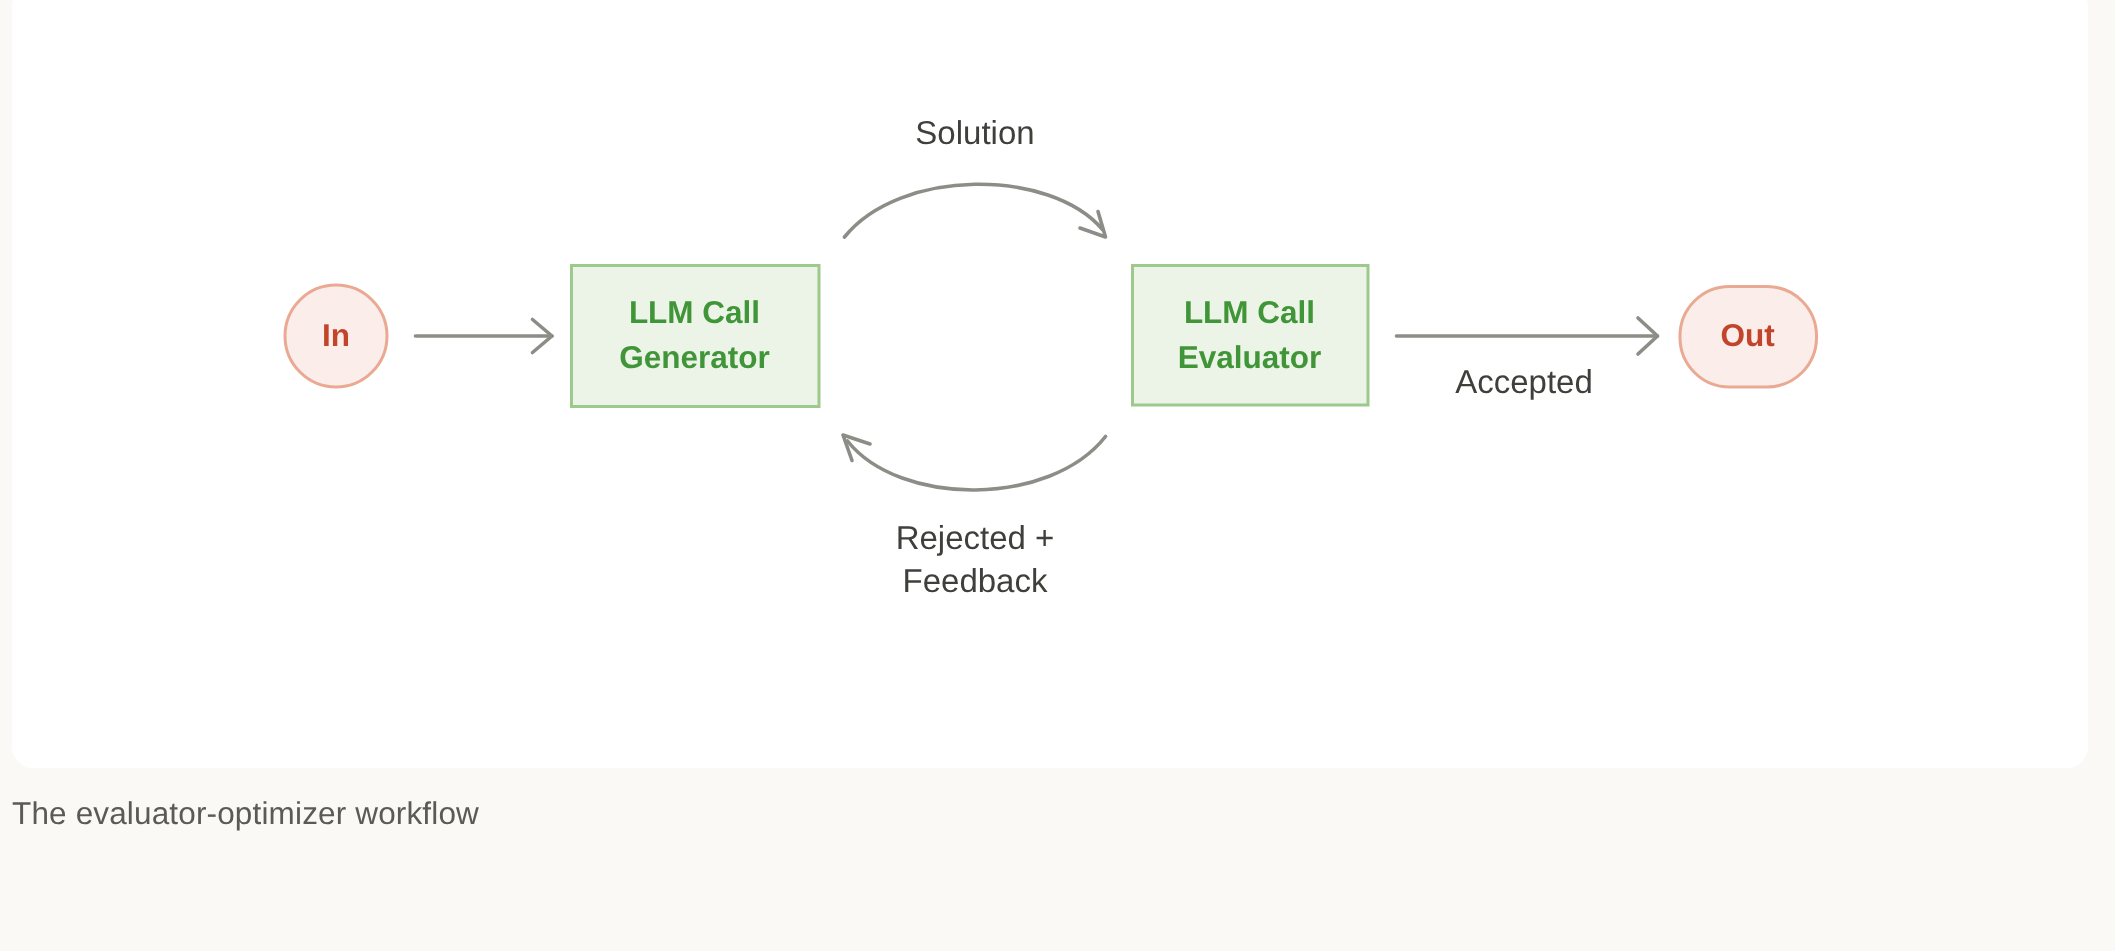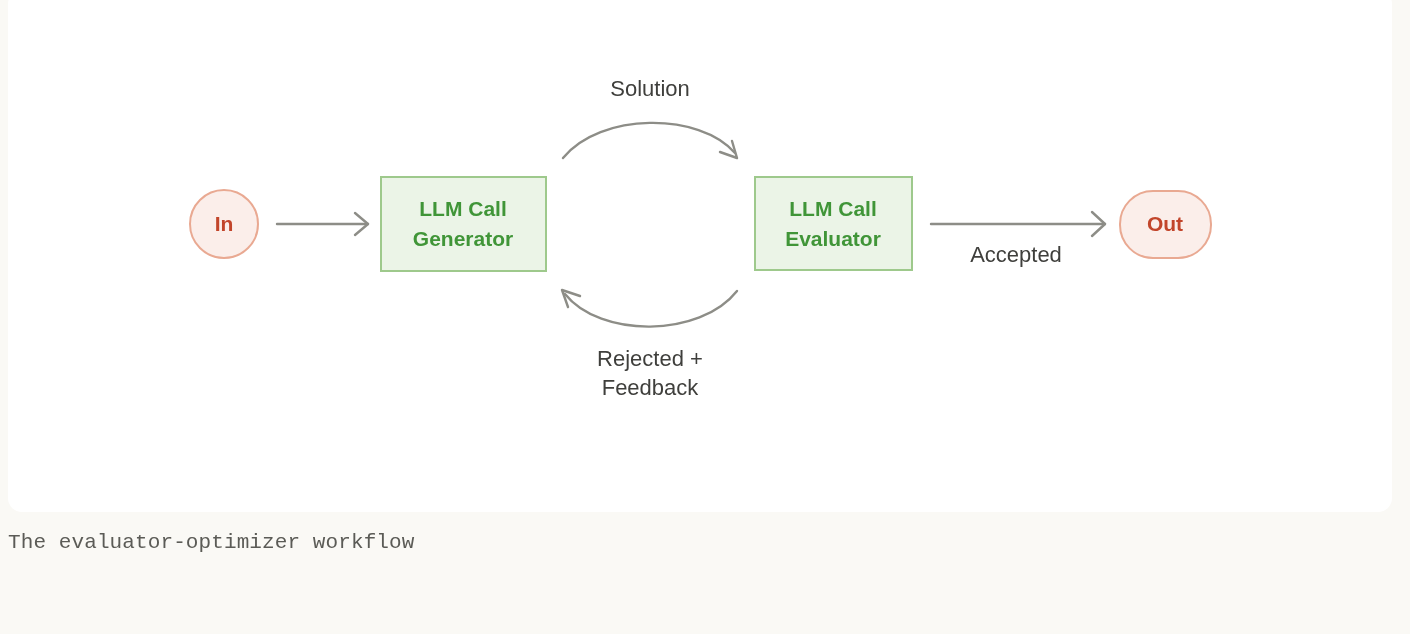--- a/index.html
+++ b/index.html
@@ -87,21 +87,21 @@
     font-family: "Liberation Sans", sans-serif;
     font-size: 22px;
     text-anchor: middle;
     dominant-baseline: middle;
   }
 
   #caption {
     position: absolute;
     left: 8px;
     top: 531px;
-    font-family: Liberation Mono, monospace;
+    font-family: Liberation Sans, sans-serif;
     font-size: 21px;
     color: #5b5b56;
     letter-spacing: 0.1px;
     white-space: nowrap;
   }
 </style>
 </head>
 <body>
 
 <div id="root">

